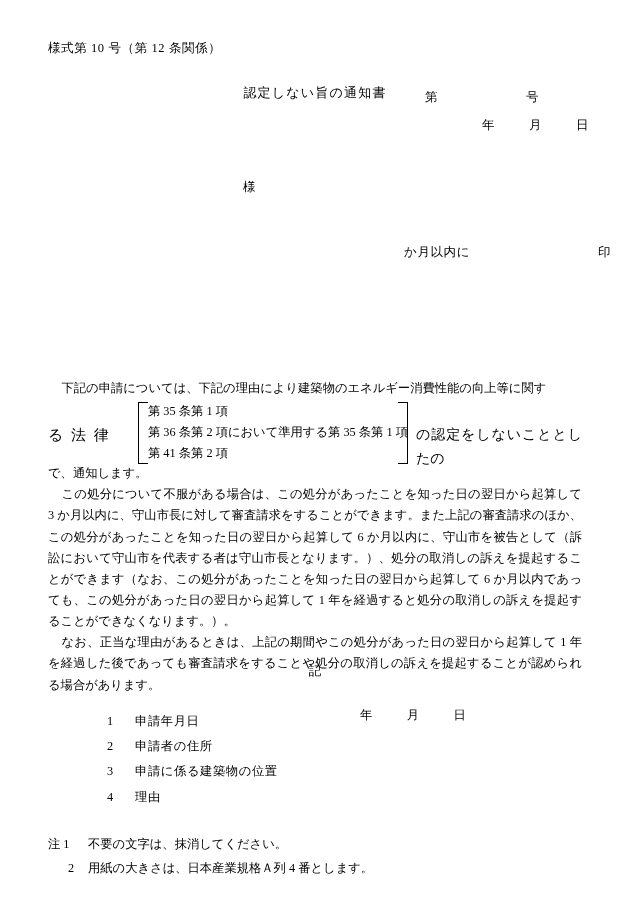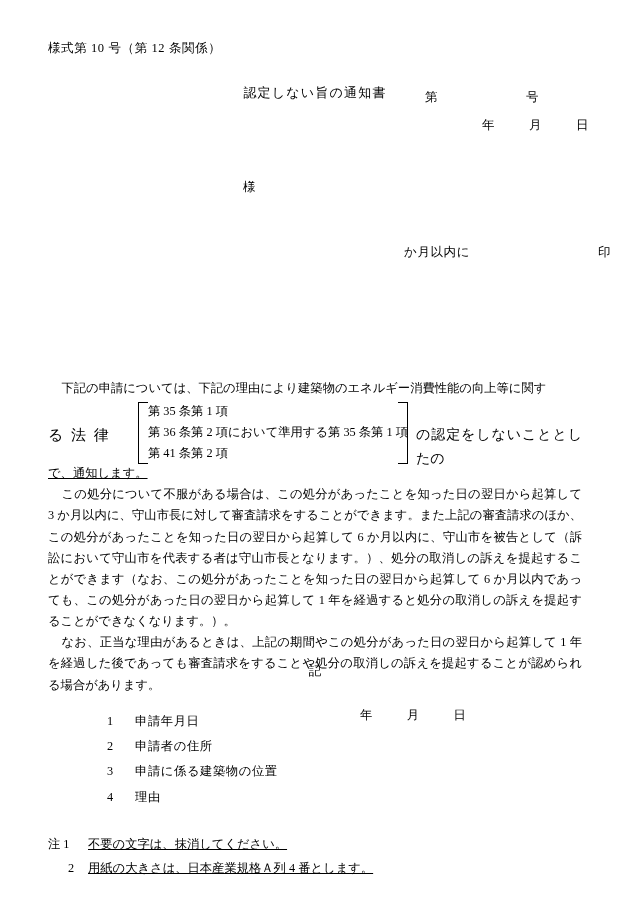--- a/index.html
+++ b/index.html
@@ -122,21 +122,21 @@
     left: 368px;
     top: 22px;
     font-size: 14px;
   }
 
   .para {
     display: block;
     text-indent: 1.1em;
     margin: 0;
   }
-  .para.noindent { text-indent: 0; text-decoration: underline; }
+  .para.noindent { text-indent: 0; }
 
   .kiji {
     position: absolute;
     left: 0;
     right: 0;
     top: 665px;
     text-align: center;
     font-size: 12.5px;
   }
 
@@ -158,21 +158,20 @@
     letter-spacing: 0.5px;
   }
   .date-fields .gap { display: inline-block; width: 34px; }
 
   .notes {
     position: absolute;
     left: 48px;
     top: 833px;
     font-size: 12.3px;
     line-height: 1.95;
-    text-decoration: underline;
   }
   .notes .row { white-space: nowrap; }
   .notes .lbl { display: inline-block; width: 40px; }
   .notes .lbl2 { display: inline-block; width: 40px; padding-left: 20px; box-sizing: border-box; }
 </style>
 </head>
 <body>
 
 <div class="page">
 

